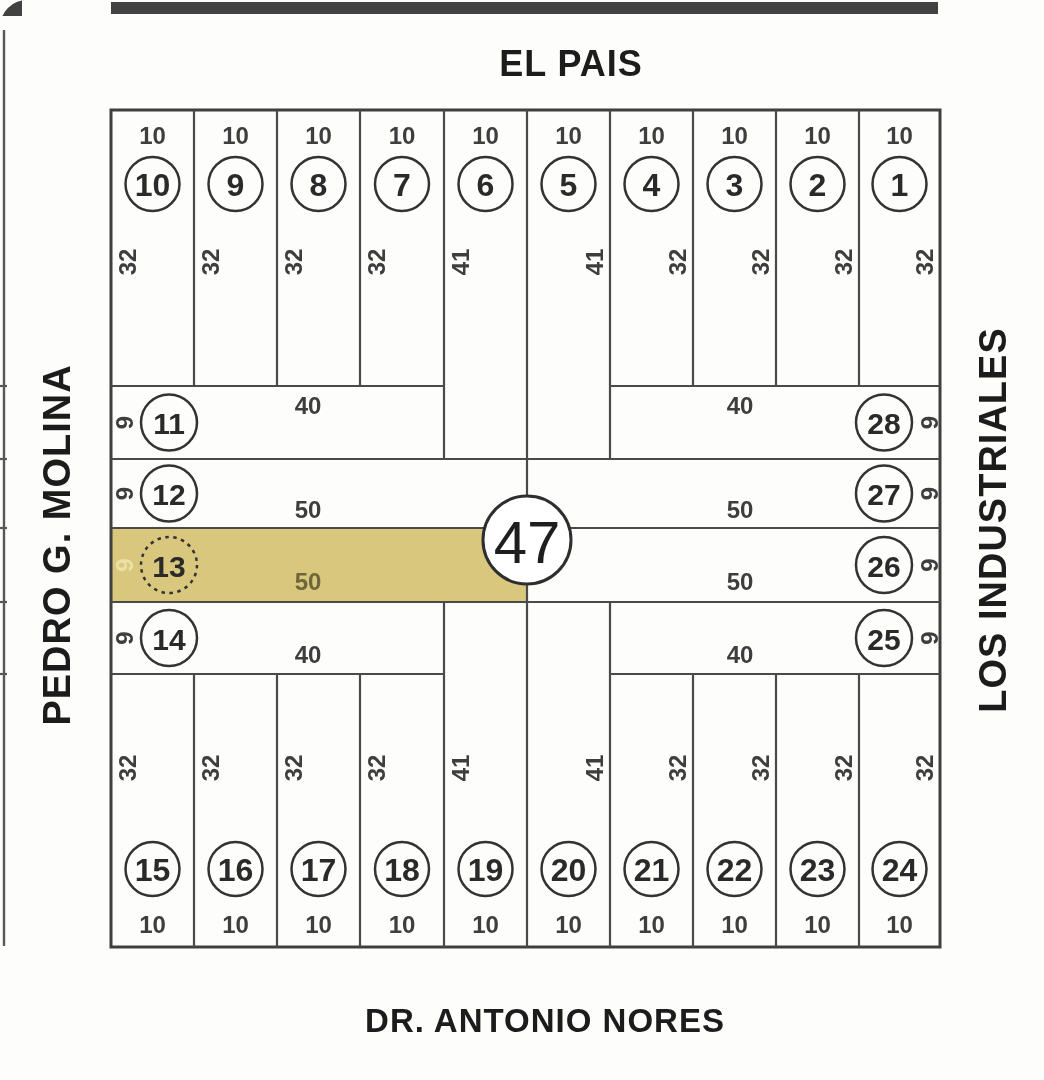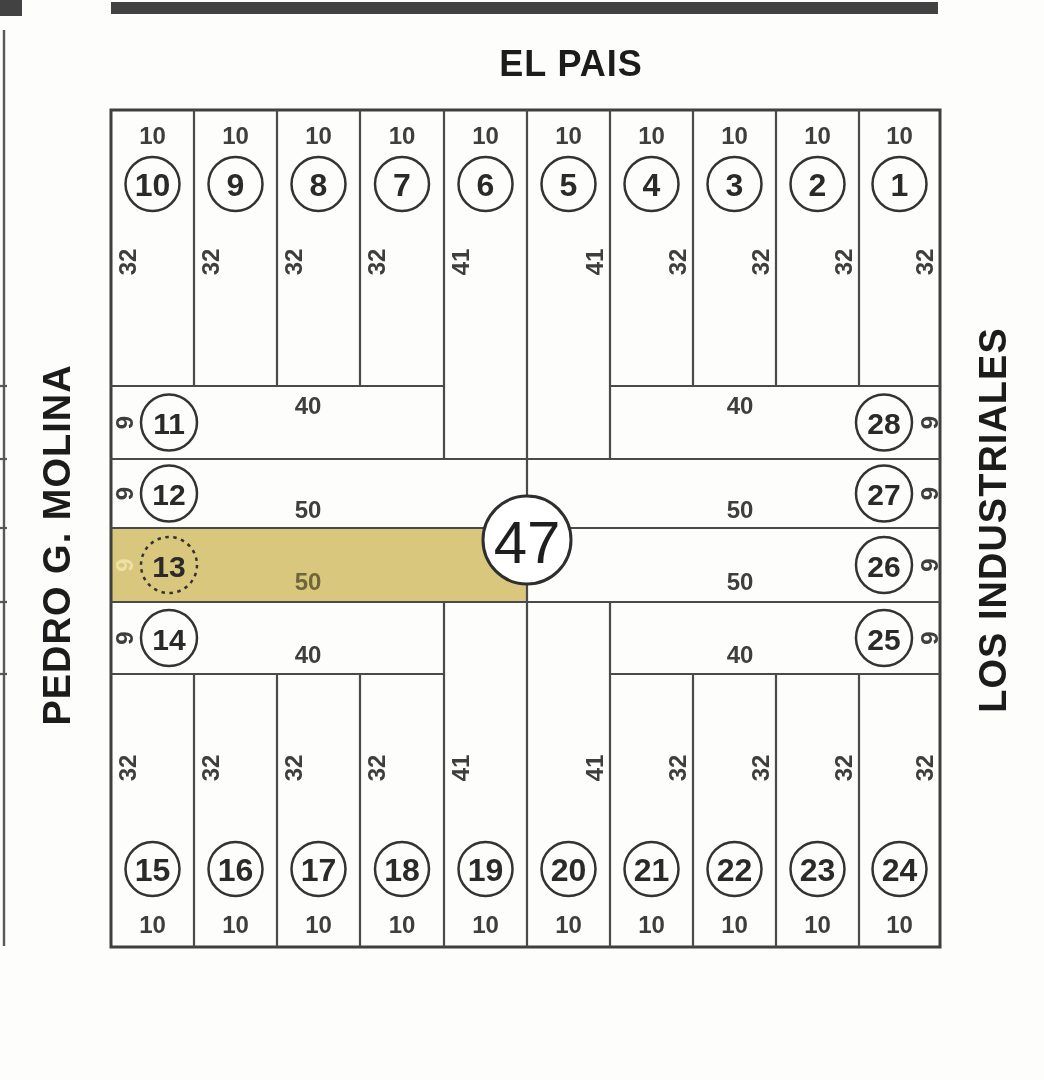--- a/index.html
+++ b/index.html
@@ -1,34 +1,35 @@
 <!DOCTYPE html>
 <html><head>
 <meta charset="utf-8">
 <style>
   html,body{margin:0;padding:0;background:#fdfdfc;}
   .canvas{
     position:relative;width:1044px;height:1080px;overflow:hidden;
-    background:#fdfdfc;font-family:"Liberation Sans",sans-serif;
+    background:#fdfdfc;font-family:"Liberation Sans",sans-serif;border-radius:27px;
   }
   #plan-svg{position:absolute;left:0;top:0;}
   .street{
     position:absolute;font-weight:bold;color:#1c1c1c;white-space:nowrap;
     letter-spacing:1px;transform:translate(-50%,-50%);
   }
   .street-top{left:571px;top:64px;font-size:36px;}
   .street-bottom{left:545px;top:1021px;font-size:33px;}
   .street-left{left:57px;top:545px;font-size:38px;transform:translate(-50%,-50%) rotate(-90deg);}
   .street-right{left:993px;top:520px;font-size:38px;transform:translate(-50%,-50%) rotate(-90deg);}
 </style>
 </head>
 <body>
 
 <div class="canvas">
   <div class="street street-top">EL PAIS</div>
+  <div class="street street-bottom">DR. ANTONIO NORES</div>
   <div class="street street-left">PEDRO G. MOLINA</div>
   <div class="street street-right">LOS INDUSTRIALES</div>
   <svg id="plan-svg" width="1044" height="1080" viewBox="0 0 1044 1080">
       <g>
         <rect x="111" y="2" width="827" height="12" fill="#424242"></rect>
         <rect x="0" y="0" width="22" height="16" fill="#424242"></rect>
         <line x1="4" y1="30" x2="4" y2="946" stroke="#585858" stroke-width="2.4"></line>
         <line x1="0" y1="386" x2="7" y2="386" stroke="#585858" stroke-width="2.2"></line>
         <line x1="0" y1="459" x2="7" y2="459" stroke="#585858" stroke-width="2.2"></line>
         <line x1="0" y1="528" x2="7" y2="528" stroke="#585858" stroke-width="2.2"></line>

